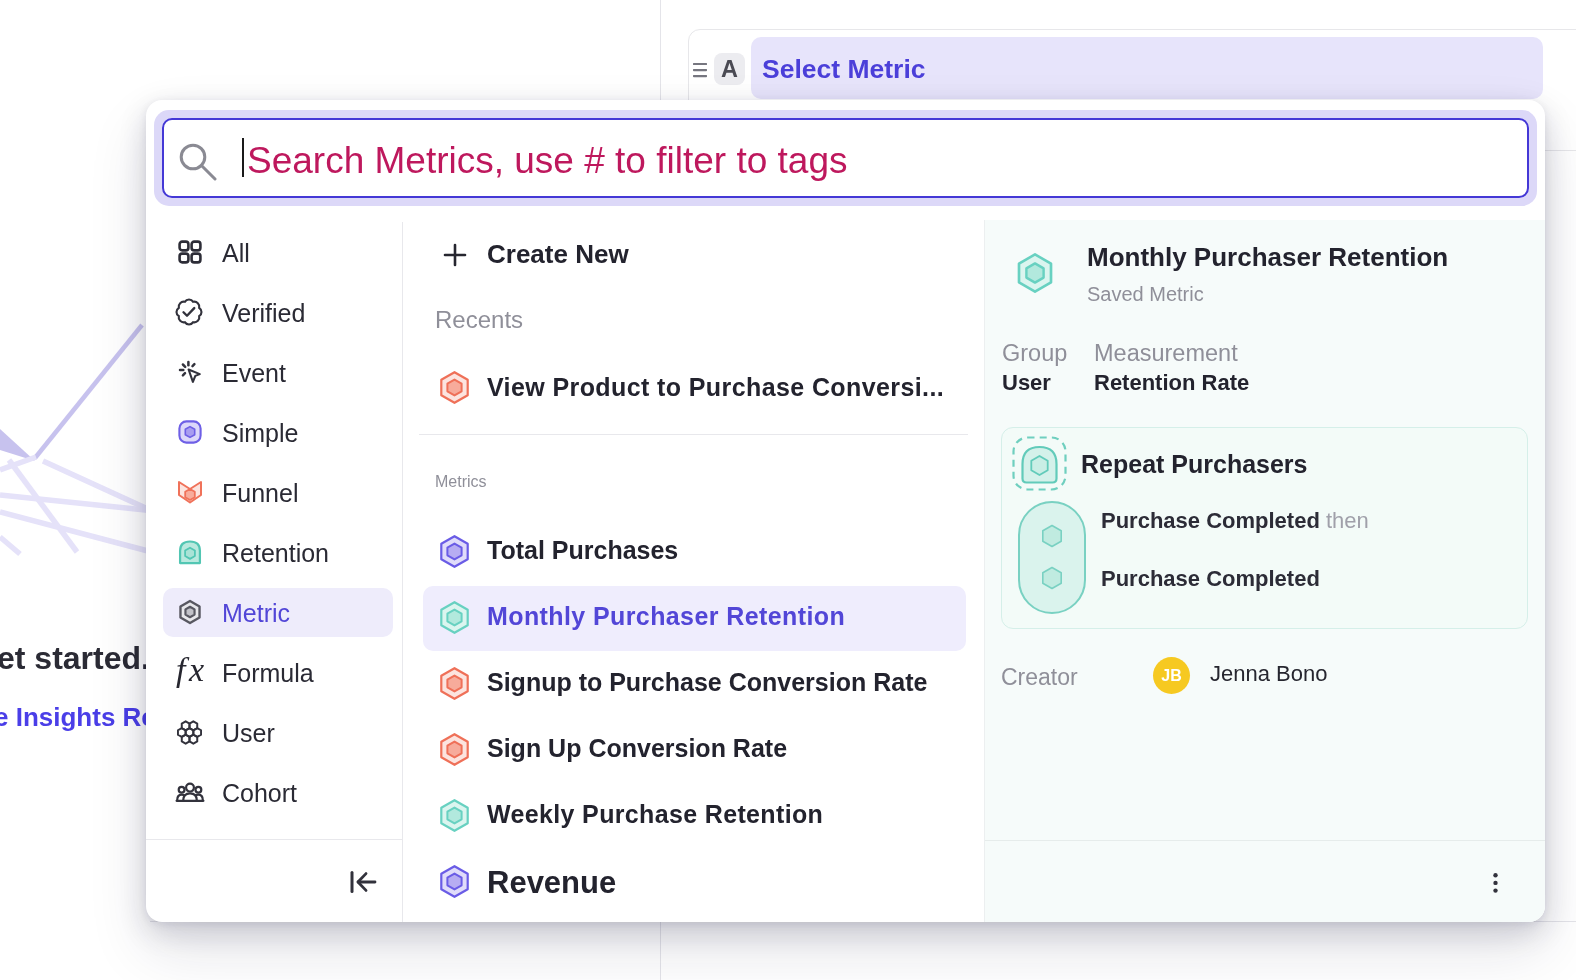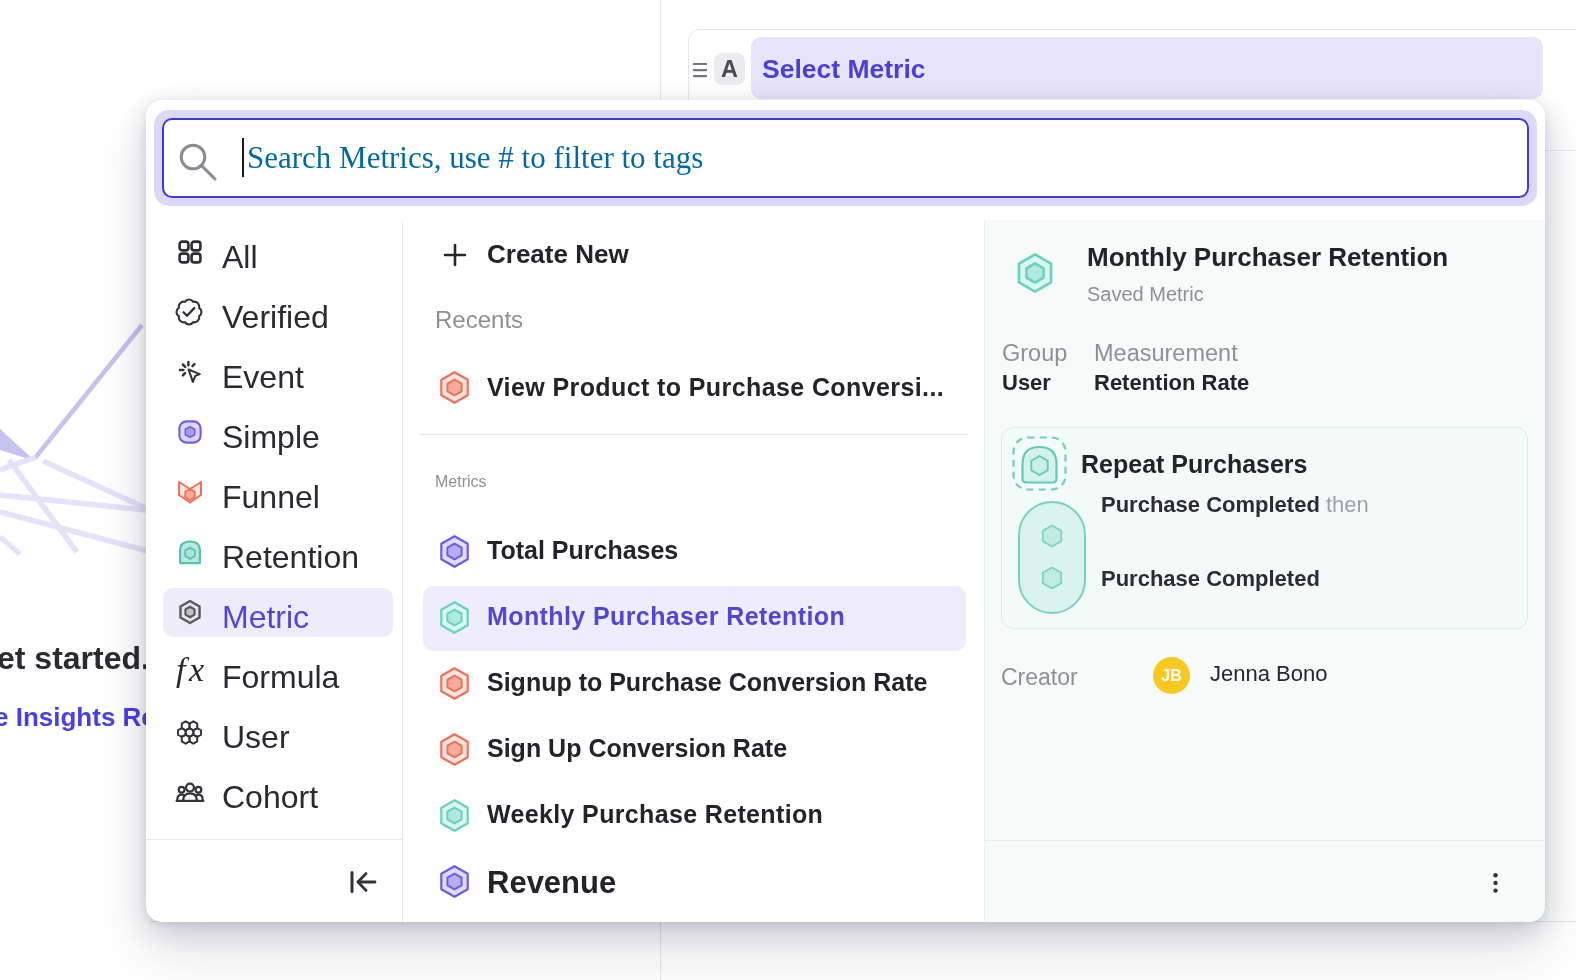--- a/index.html
+++ b/index.html
@@ -1,19 +1,19 @@
 <!DOCTYPE html>
 <html><head>
 <meta charset="utf-8">
 <style>
   html,body{margin:0;padding:0;}
   body{width:1576px;height:980px;position:relative;overflow:hidden;background:#ffffff;
        font-family:"Liberation Sans",sans-serif;color:#26262f;}
   .abs{position:absolute;}
-  .row-label{font-size:32px;color:#2a2a34;}
+  .row-label{font-size:25px;color:#2a2a34;}
   .grey{color:#8f8f99;}
 </style>
 </head>
 <body>
 
 <div class="abs" style="left:660px;top:0;width:1px;height:980px;background:#e4e4e9;"></div>
 <div class="abs" style="left:150px;top:921px;width:1426px;height:1px;background:#e4e4e9;"></div>
 
 <svg class="abs" style="left:0;top:280px;" width="170" height="300" viewBox="0 0 170 300">
   <line x1="142" y1="45" x2="35" y2="178" stroke="#c7c2ee" stroke-width="4.5"></line>
@@ -47,21 +47,21 @@
 <div class="abs" style="left:146px;top:100px;width:1399px;height:822px;background:#fff;border-radius:16px;
      box-shadow:0 10px 28px rgba(25,25,60,0.16), 0 28px 60px rgba(25,25,60,0.12), 0 2px 8px rgba(25,25,60,0.08);"></div>
 
 <div class="abs" style="left:154px;top:110px;width:1383px;height:96px;background:#dcd8f8;border-radius:15px;"></div>
 <div class="abs" style="left:162px;top:118px;width:1367px;height:80px;background:#fff;border:2px solid #4438d6;border-radius:10px;box-sizing:border-box;"></div>
 <svg class="abs" style="left:179px;top:143px;" width="38" height="38" viewBox="0 0 38 38">
   <circle cx="14" cy="14" r="11.8" fill="none" stroke="#8a8a93" stroke-width="3"></circle>
   <line x1="22.5" y1="22.5" x2="36" y2="36" stroke="#8a8a93" stroke-width="3" stroke-linecap="round"></line>
 </svg>
 <div class="abs" style="left:242px;top:138px;width:2px;height:39px;background:#1a1a1a;"></div>
-<div class="abs" style="left:247px;top:140px;font-size:31px;color:#0369a1;font-family:Liberation Serif, serif;">Search Metrics, use # to filter to tags</div>
+<div class="abs" style="left:247px;top:140px;font-size:37px;color:#be185d;">Search Metrics, use # to filter to tags</div>
 
 <div class="abs" style="left:984px;top:220px;width:561px;height:702px;background:#f6fbfa;border-radius:0 0 16px 0;"></div>
 
 <div class="abs" style="left:402px;top:222px;width:1px;height:700px;background:#e8e8ec;"></div>
 <div class="abs" style="left:984px;top:220px;width:1px;height:702px;background:#eceff0;"></div>
 
 <div class="abs" style="left:146px;top:839px;width:256px;height:1px;background:#e8e8ec;"></div>
 
 <div class="abs" style="left:985px;top:840px;width:560px;height:1px;background:#e6eceb;"></div>
 
@@ -233,21 +233,21 @@
 <div class="abs" style="left:1081px;top:450px;font-size:25px;font-weight:bold;color:#23232e;">Repeat Purchasers</div>
 
 <div class="abs" style="left:1018px;top:501px;width:68px;height:113px;background:#daf3ed;border:2px solid #79d1c2;border-radius:34px;box-sizing:border-box;"></div>
 <svg class="abs" style="left:1041px;top:524px;" width="22" height="25" viewBox="0 0 22 25">
   <path d="M11 1.5 L20.2 6.75 V17.25 L11 22.5 L1.8 17.25 V6.75 Z" fill="#c0ebe0" stroke="#79d1c2" stroke-width="1.6" stroke-linejoin="round"></path>
 </svg>
 <svg class="abs" style="left:1041px;top:566px;" width="22" height="25" viewBox="0 0 22 25">
   <path d="M11 1.5 L20.2 6.75 V17.25 L11 22.5 L1.8 17.25 V6.75 Z" fill="#c0ebe0" stroke="#79d1c2" stroke-width="1.6" stroke-linejoin="round"></path>
 </svg>
 
-<div class="abs" style="left:1101px;top:492px;font-size:22px;font-weight:bold;color:#2c2c37;">Purchase Completed <span style="color:#a0a0aa;font-weight:normal;">then</span></div>
+<div class="abs" style="left:1101px;top:508px;font-size:22px;font-weight:bold;color:#2c2c37;">Purchase Completed <span style="color:#a0a0aa;font-weight:normal;">then</span></div>
 <div class="abs" style="left:1101px;top:566px;font-size:22px;font-weight:bold;color:#2c2c37;">Purchase Completed</div>
 
 <div class="abs grey" style="left:1001px;top:664px;font-size:23px;">Creator</div>
 <div class="abs" style="left:1153px;top:657px;width:37px;height:37px;border-radius:50%;background:#f6c921;display:flex;align-items:center;justify-content:center;font-size:16px;font-weight:bold;color:#fff;">JB</div>
 <div class="abs" style="left:1210px;top:661px;font-size:22px;color:#26262f;">Jenna Bono</div>
 
 <svg class="abs" style="left:1491px;top:872px;" width="9" height="22" viewBox="0 0 9 22">
   <circle cx="4.5" cy="3.2" r="2.2" fill="#32323c"></circle>
   <circle cx="4.5" cy="10.9" r="2.2" fill="#32323c"></circle>
   <circle cx="4.5" cy="18.6" r="2.2" fill="#32323c"></circle>

